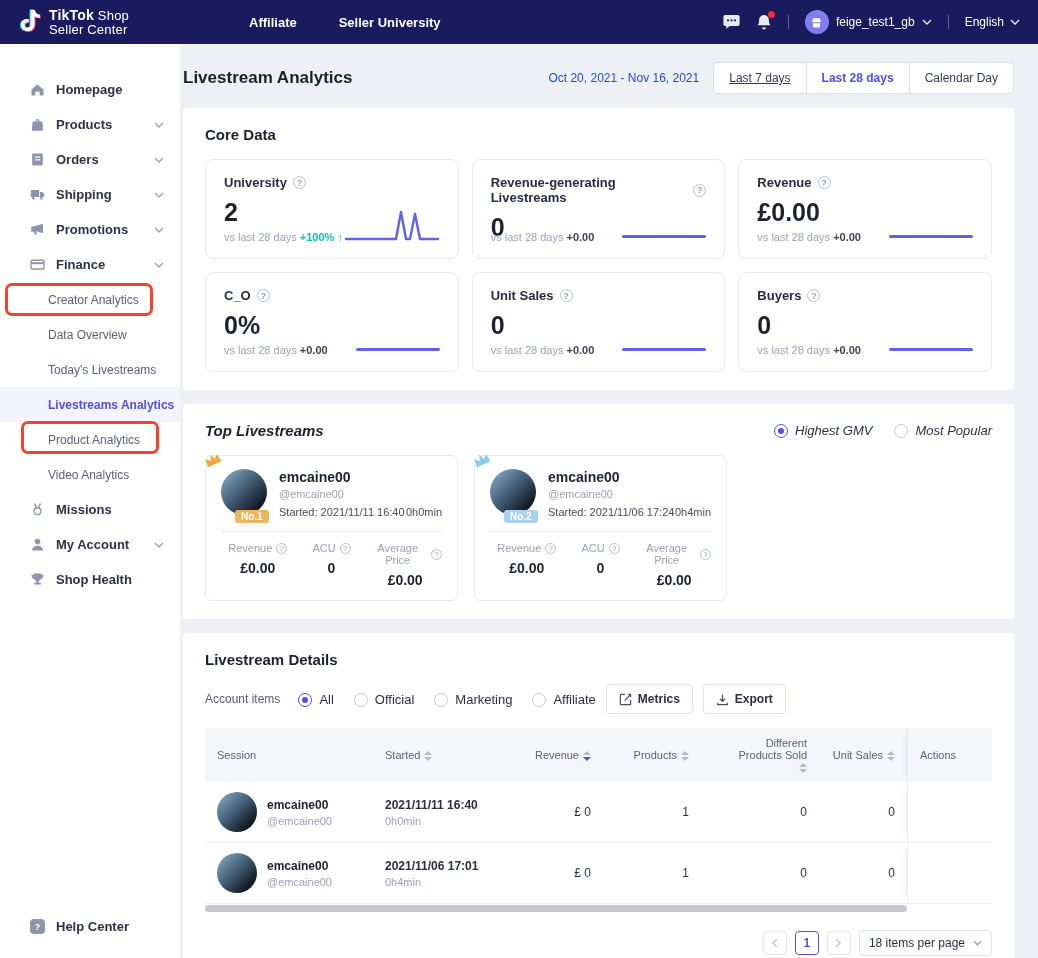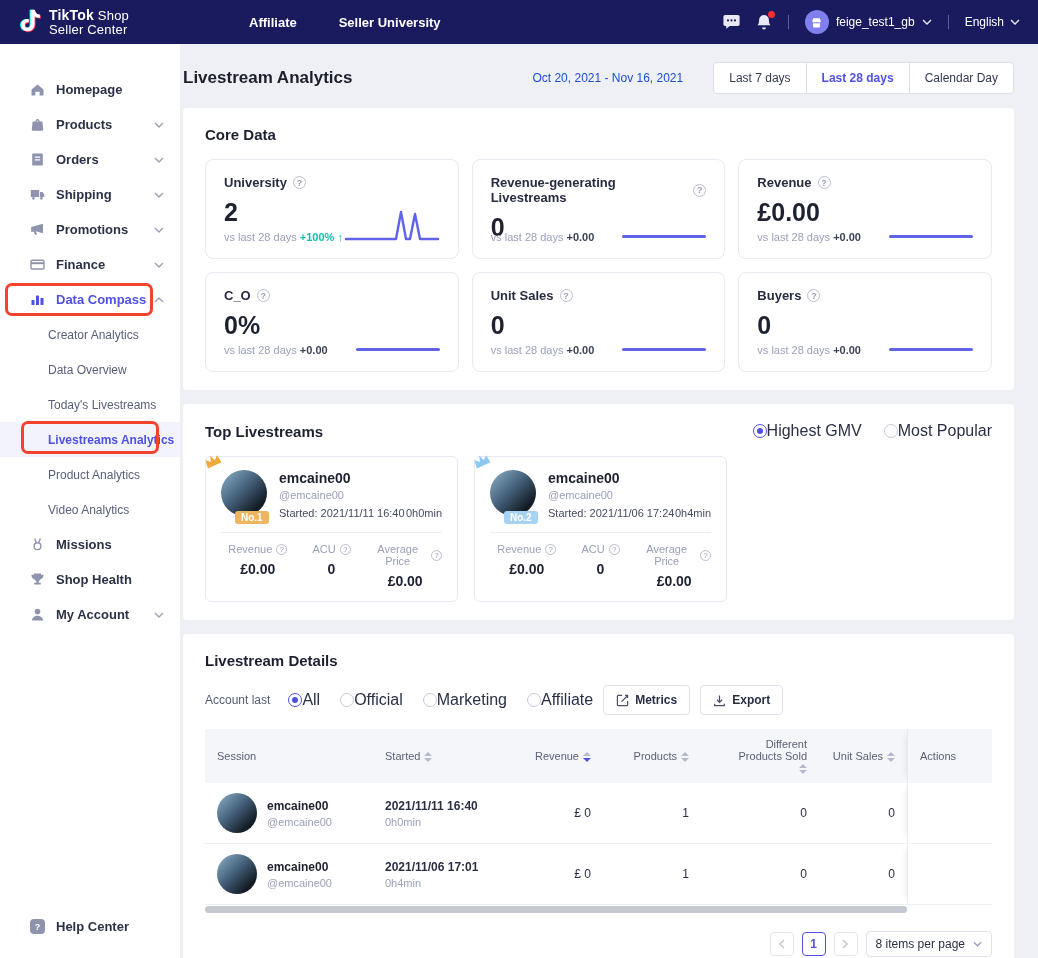--- a/index.html
+++ b/index.html
@@ -51,21 +51,21 @@
   .main { flex:1; padding:10px 25px 0 3px; }
 
   
   .page-head { display:flex; align-items:center; margin:8px 0 14px; }
   .page-title { font-size:17px; font-weight:bold; color:#1c1e2b; }
   .head-right { margin-left:auto; display:flex; align-items:center; }
   .date-range { font-size:12px; color:#1d4ed8; margin-right:14px; }
   .seg { display:flex; }
   .seg-btn { background:#fff; border:1px solid #dcdfeb; font-size:12px; color:#333a52;
     padding:8px 15px; margin-left:-1px; cursor:pointer; font-family:inherit; }
-  .seg-btn:first-child { border-radius:4px 0 0 4px; margin-left:16px; }
+  .seg-btn:first-child { border-radius:4px 0 0 4px; margin-left:0;text-decoration:underline; }
   .seg-btn:last-child { border-radius:0 4px 4px 0; }
   .seg-btn.sel { color:#4f51e5; font-weight:bold; z-index:1; position:relative; }
 
   
   .panel { background:#fff; border-radius:4px; padding:18px 22px; margin-bottom:14px; }
   .panel-title { font-size:15px; font-weight:bold; color:#1d2030; }
 
   
   .cards-grid { display:grid; grid-template-columns:repeat(3,1fr); gap:13px; margin-top:16px; }
   .metric-card { border:1px solid #e8eaf2; border-radius:8px; padding:15px 18px; height:100px; position:relative; }
@@ -74,23 +74,23 @@
     font-size:9px; display:inline-flex; align-items:center; justify-content:center; flex-shrink:0; cursor:pointer; }
   .m-value { font-size:25px; font-weight:bold; color:#1d2130; margin-top:8px; }
   .m-cmp { position:absolute; left:18px; bottom:15px; font-size:11px; color:#9ba1ba; }
   .m-cmp .delta { color:#3d4357; font-weight:bold; }
   .m-cmp .delta.up { color:#0fc0b0; }
   .spark { position:absolute; right:18px; bottom:14px; }
   .flatline { position:absolute; right:18px; bottom:20px; width:84px; height:3px;
     background:#6063e8; border-radius:2px; }
 
   
-  .tl-head { display:flex; align-items:center; }
+  .tl-head { display:flex; align-items:center;font-style:italic; }
   .radio-group { margin-left:auto; display:flex; align-items:center; gap:22px; }
-  .radio-opt { display:flex; align-items:center; font-size:16px; color:#2a2f45; cursor:pointer; }
+  .radio-opt { display:flex; align-items:flex-end; gap:7px; font-size:13px; color:#2a2f45; cursor:pointer; }
   .radio { width:14px; height:14px; border-radius:50%; border:1px solid #c6c9d8; background:#fff; position:relative; flex-shrink:0; }
   .radio.sel { border-color:#4f51e5; }
   .radio.sel::after { content:""; position:absolute; left:3px; top:3px; width:6px; height:6px;
     border-radius:50%; background:#4f51e5; }
   .tl-cards { display:flex; gap:16px; margin-top:16px; }
   .tl-card { width:253px; border:1px solid #e4e9f4; border-radius:6px; padding:13px 15px 12px; position:relative; }
   .crown { position:absolute; left:-2px; top:-3px; transform:rotate(-24deg); }
   .tl-top { display:flex; gap:12px; }
   .tl-ava-wrap { position:relative; flex-shrink:0; }
   .ava { border-radius:50%; background:linear-gradient(135deg,#8fb4cc 0%,#44607a 45%,#141d26 80%); }
@@ -273,67 +273,54 @@
           <svg viewBox="0 0 15 15" width="15" height="15">
             <rect x="1" y="3.2" width="13" height="8.8" rx="1.2" fill="none" stroke="currentColor" stroke-width="1.4"></rect>
             <rect x="1" y="5.2" width="13" height="2" fill="currentColor"></rect>
           </svg>
         </span>
       <span>Finance</span>
       <svg class="chev" width="10" height="6" viewBox="0 0 10 6" fill="none" stroke="currentColor" stroke-width="1.4">
           <path d="M1 1l4 4 4-4"></path>
         </svg>
     </div>
-    <div class="side-item active">
-      <span class="ic">
-          <svg viewBox="0 0 15 15" width="15" height="15" fill="currentColor">
-            <rect x="1.5" y="8" width="3" height="5" rx=".6"></rect>
-            <rect x="6" y="3.5" width="3" height="9.5" rx=".6"></rect>
-            <rect x="10.5" y="6" width="3" height="7" rx=".6"></rect>
-          </svg>
-        </span>
-      <span>Data Compass</span>
-      <svg class="chev" width="10" height="6" viewBox="0 0 10 6" fill="none" stroke="currentColor" stroke-width="1.4" style="transform:rotate(180deg)">
-          <path d="M1 1l4 4 4-4"></path>
-        </svg>
-    </div>
     <div class="side-sub">Creator Analytics</div>
     <div class="side-sub">Data Overview</div>
     <div class="side-sub">Today's Livestreams</div>
     <div class="side-sub active">Livestreams Analytics</div>
     <div class="side-sub">Product Analytics</div>
     <div class="side-sub">Video Analytics</div>
     <div class="side-item">
       <span class="ic">
           <svg viewBox="0 0 15 15" width="15" height="15" fill="none" stroke="currentColor" stroke-width="1.4">
             <circle cx="7.5" cy="9.2" r="3.4"></circle>
             <path d="M4.6 1.5l1.7 4M10.4 1.5l-1.7 4"></path>
           </svg>
         </span>
       <span>Missions</span>
     </div>
     <div class="side-item">
       <span class="ic">
           <svg viewBox="0 0 15 15" width="15" height="15" fill="currentColor">
-            <path d="M4 1.5h7v1.2h2.6c-.1 2.6-1.3 4.1-3 4.5a3.6 3.6 0 0 1-1.9 1.7v1.8h2.1v1.8H4.2v-1.8h2.1V8.9a3.6 3.6 0 0 1-1.9-1.7c-1.7-.4-2.9-1.9-3-4.5H4z"></path>
-          </svg>
-        </span>
-      <span>Shop Health</span>
-    </div>
-    <div class="side-item">
-      <span class="ic">
-          <svg viewBox="0 0 15 15" width="15" height="15" fill="currentColor">
             <circle cx="7.5" cy="4.6" r="2.8"></circle>
             <path d="M1.8 13.5c.5-3.1 3-4.7 5.7-4.7s5.2 1.6 5.7 4.7z"></path>
           </svg>
         </span>
       <span>My Account</span>
       <svg class="chev" width="10" height="6" viewBox="0 0 10 6" fill="none" stroke="currentColor" stroke-width="1.4">
           <path d="M1 1l4 4 4-4"></path>
         </svg>
+    </div>
+    <div class="side-item">
+      <span class="ic">
+          <svg viewBox="0 0 15 15" width="15" height="15" fill="currentColor">
+            <path d="M4 1.5h7v1.2h2.6c-.1 2.6-1.3 4.1-3 4.5a3.6 3.6 0 0 1-1.9 1.7v1.8h2.1v1.8H4.2v-1.8h2.1V8.9a3.6 3.6 0 0 1-1.9-1.7c-1.7-.4-2.9-1.9-3-4.5H4z"></path>
+          </svg>
+        </span>
+      <span>Shop Health</span>
     </div>
     <div class="help-row">
       <span class="help-ic">?</span>
       <span>Help Center</span>
     </div>
     <div class="anno anno-1"></div>
     <div class="anno anno-2"></div>
   </div>
 
   <div class="main">
@@ -512,21 +499,21 @@
               <div class="tl-m-value">£0.00</div>
             </div>
           </div>
         </div>
       </div>
     </div>
 
     <div class="panel">
       <div class="panel-title">Livestream Details</div>
       <div class="filter-row">
-        <span class="filter-label">Account last</span>
+        <span class="filter-label">Account items</span>
         <div class="acct-radios">
           <span class="radio-opt">
               <span class="radio sel"></span>
               <span>All</span>
             </span>
           <span class="radio-opt">
               <span class="radio"></span>
               <span>Official</span>
             </span>
           <span class="radio-opt">
@@ -629,21 +616,21 @@
               <path d="M6 1L2 5l4 4"></path>
             </svg>
         </span>
         <span class="pg-btn pg-num">1</span>
         <span class="pg-btn">
           <svg width="7" height="10" viewBox="0 0 7 10" fill="none" stroke="currentColor" stroke-width="1.5">
               <path d="M1 1l4 4-4 4"></path>
             </svg>
         </span>
         <span class="pg-select">
-          <span>8 items per page</span>
+          <span>18 items per page</span>
           <svg width="9" height="6" viewBox="0 0 10 6" fill="none" stroke="#9aa0b8" stroke-width="1.4">
               <path d="M1 1l4 4 4-4"></path>
             </svg>
         </span>
       </div>
     </div>
 
   </div>
 </div>
 

